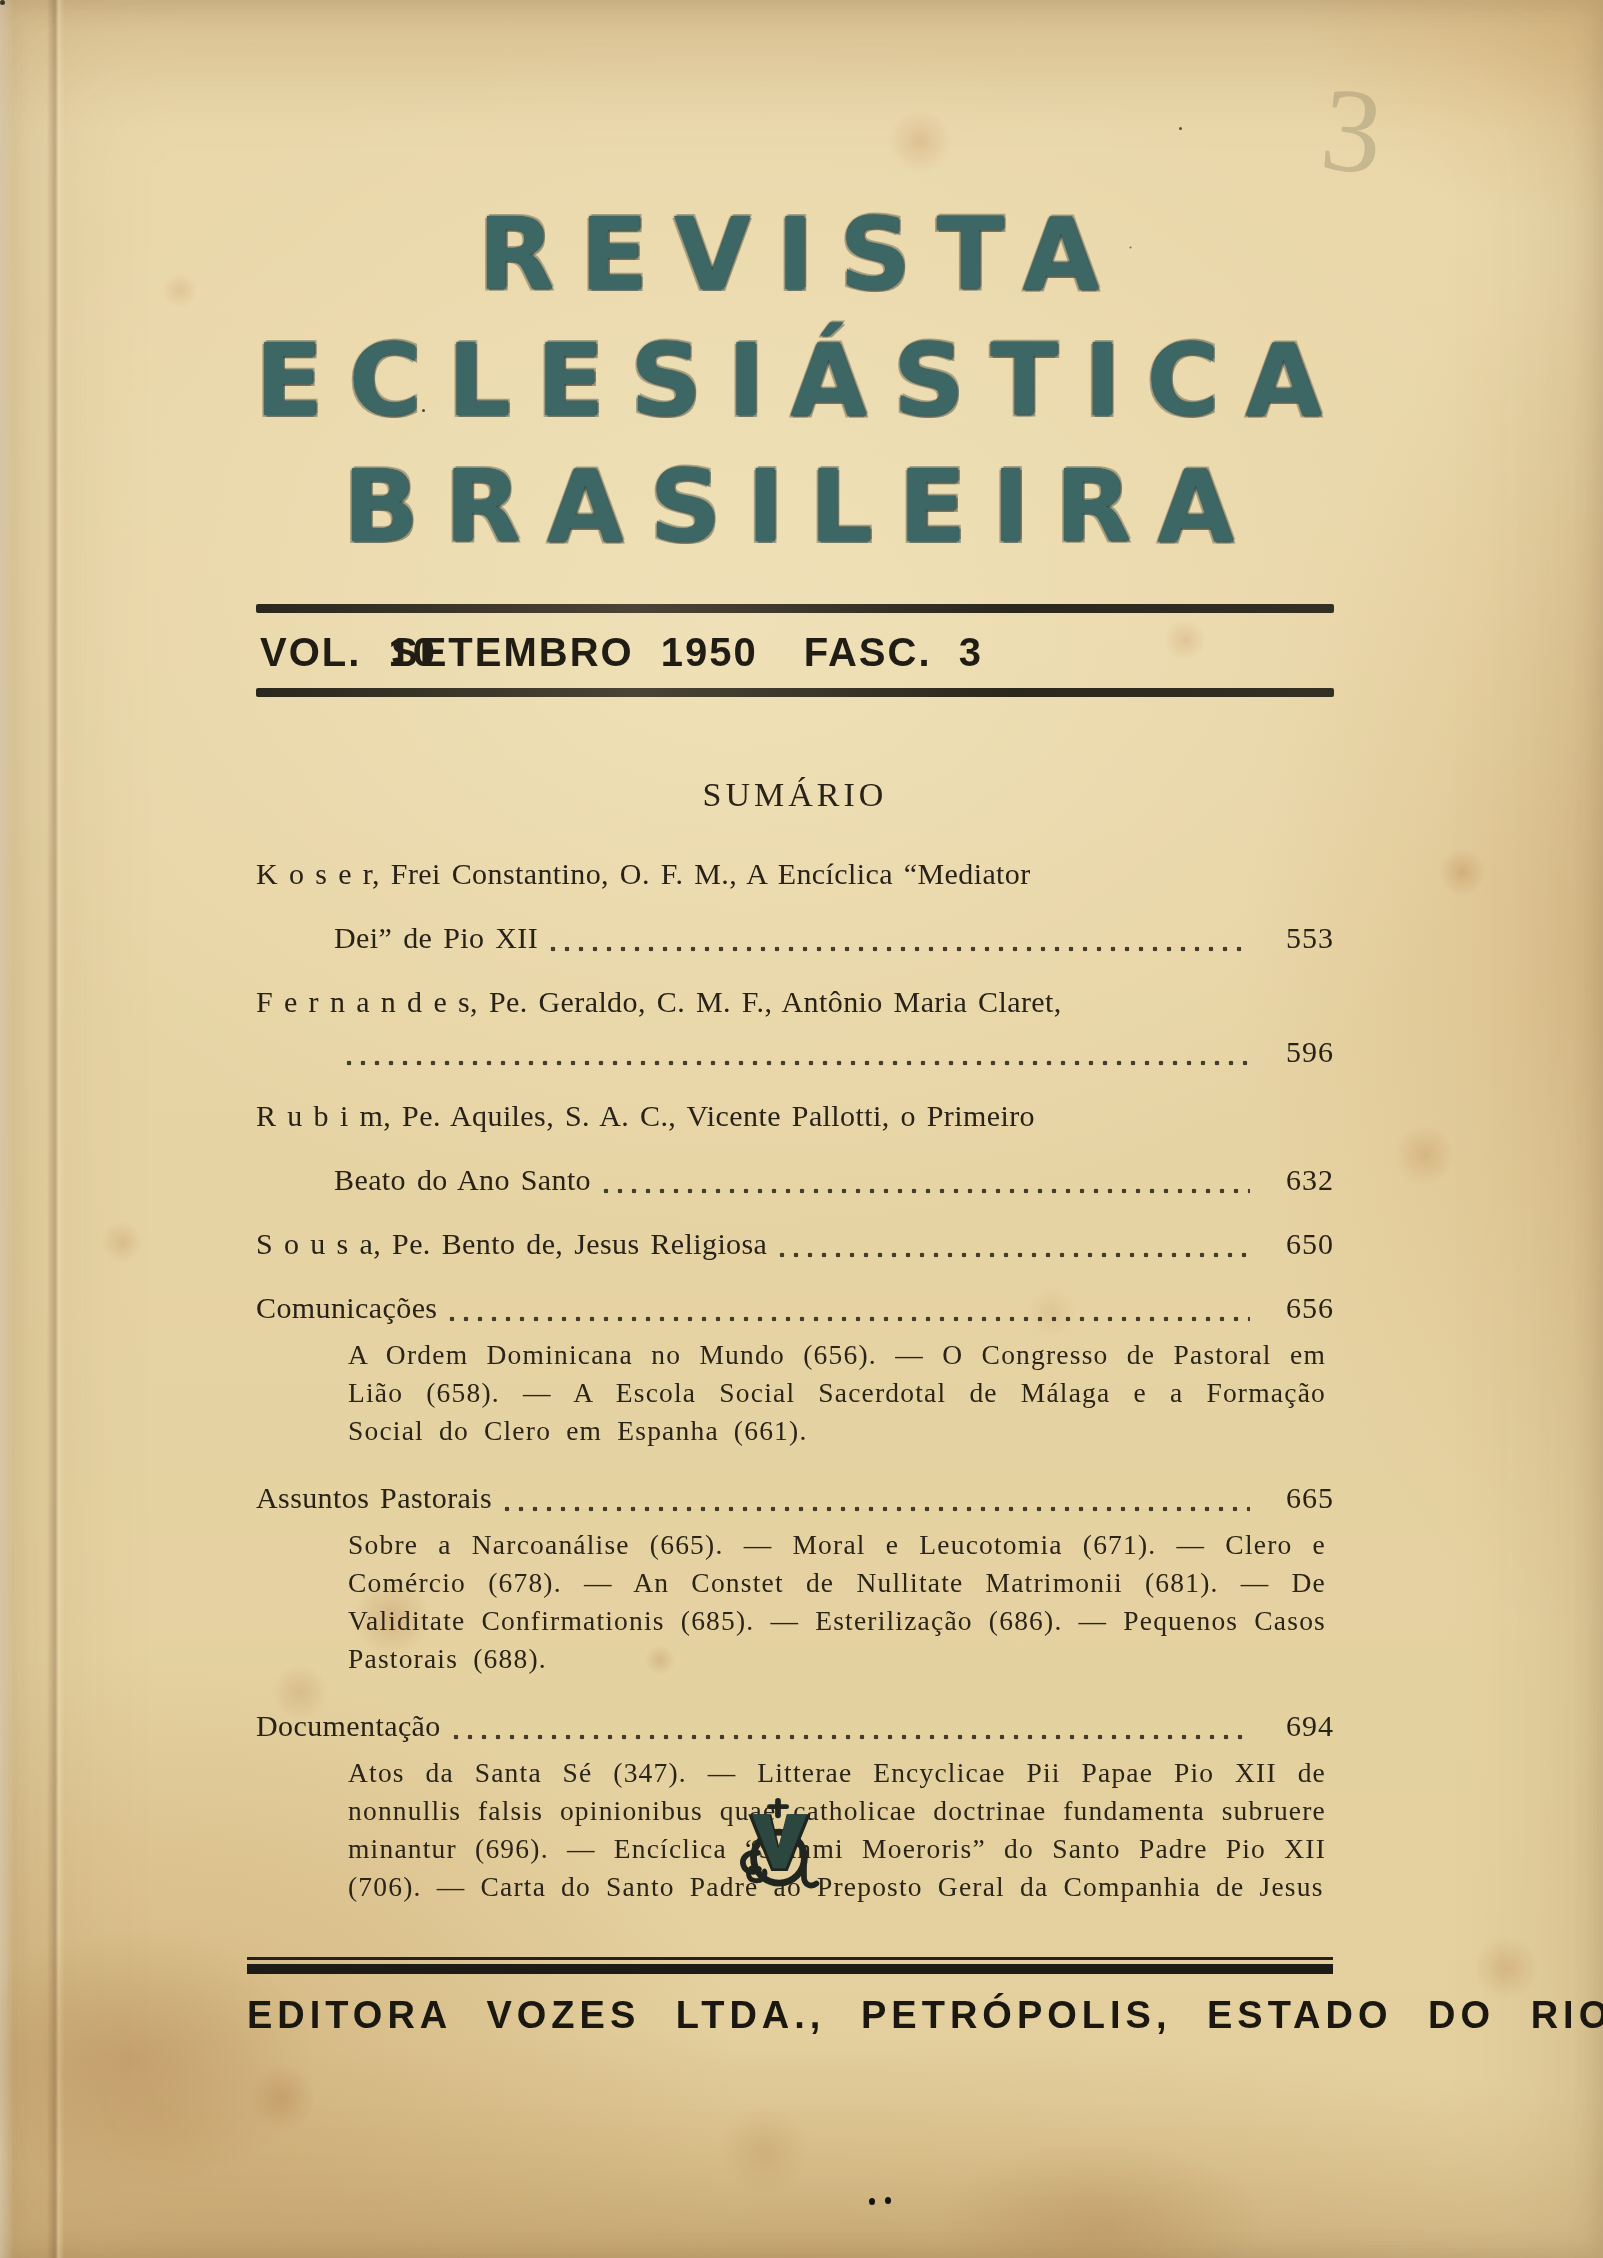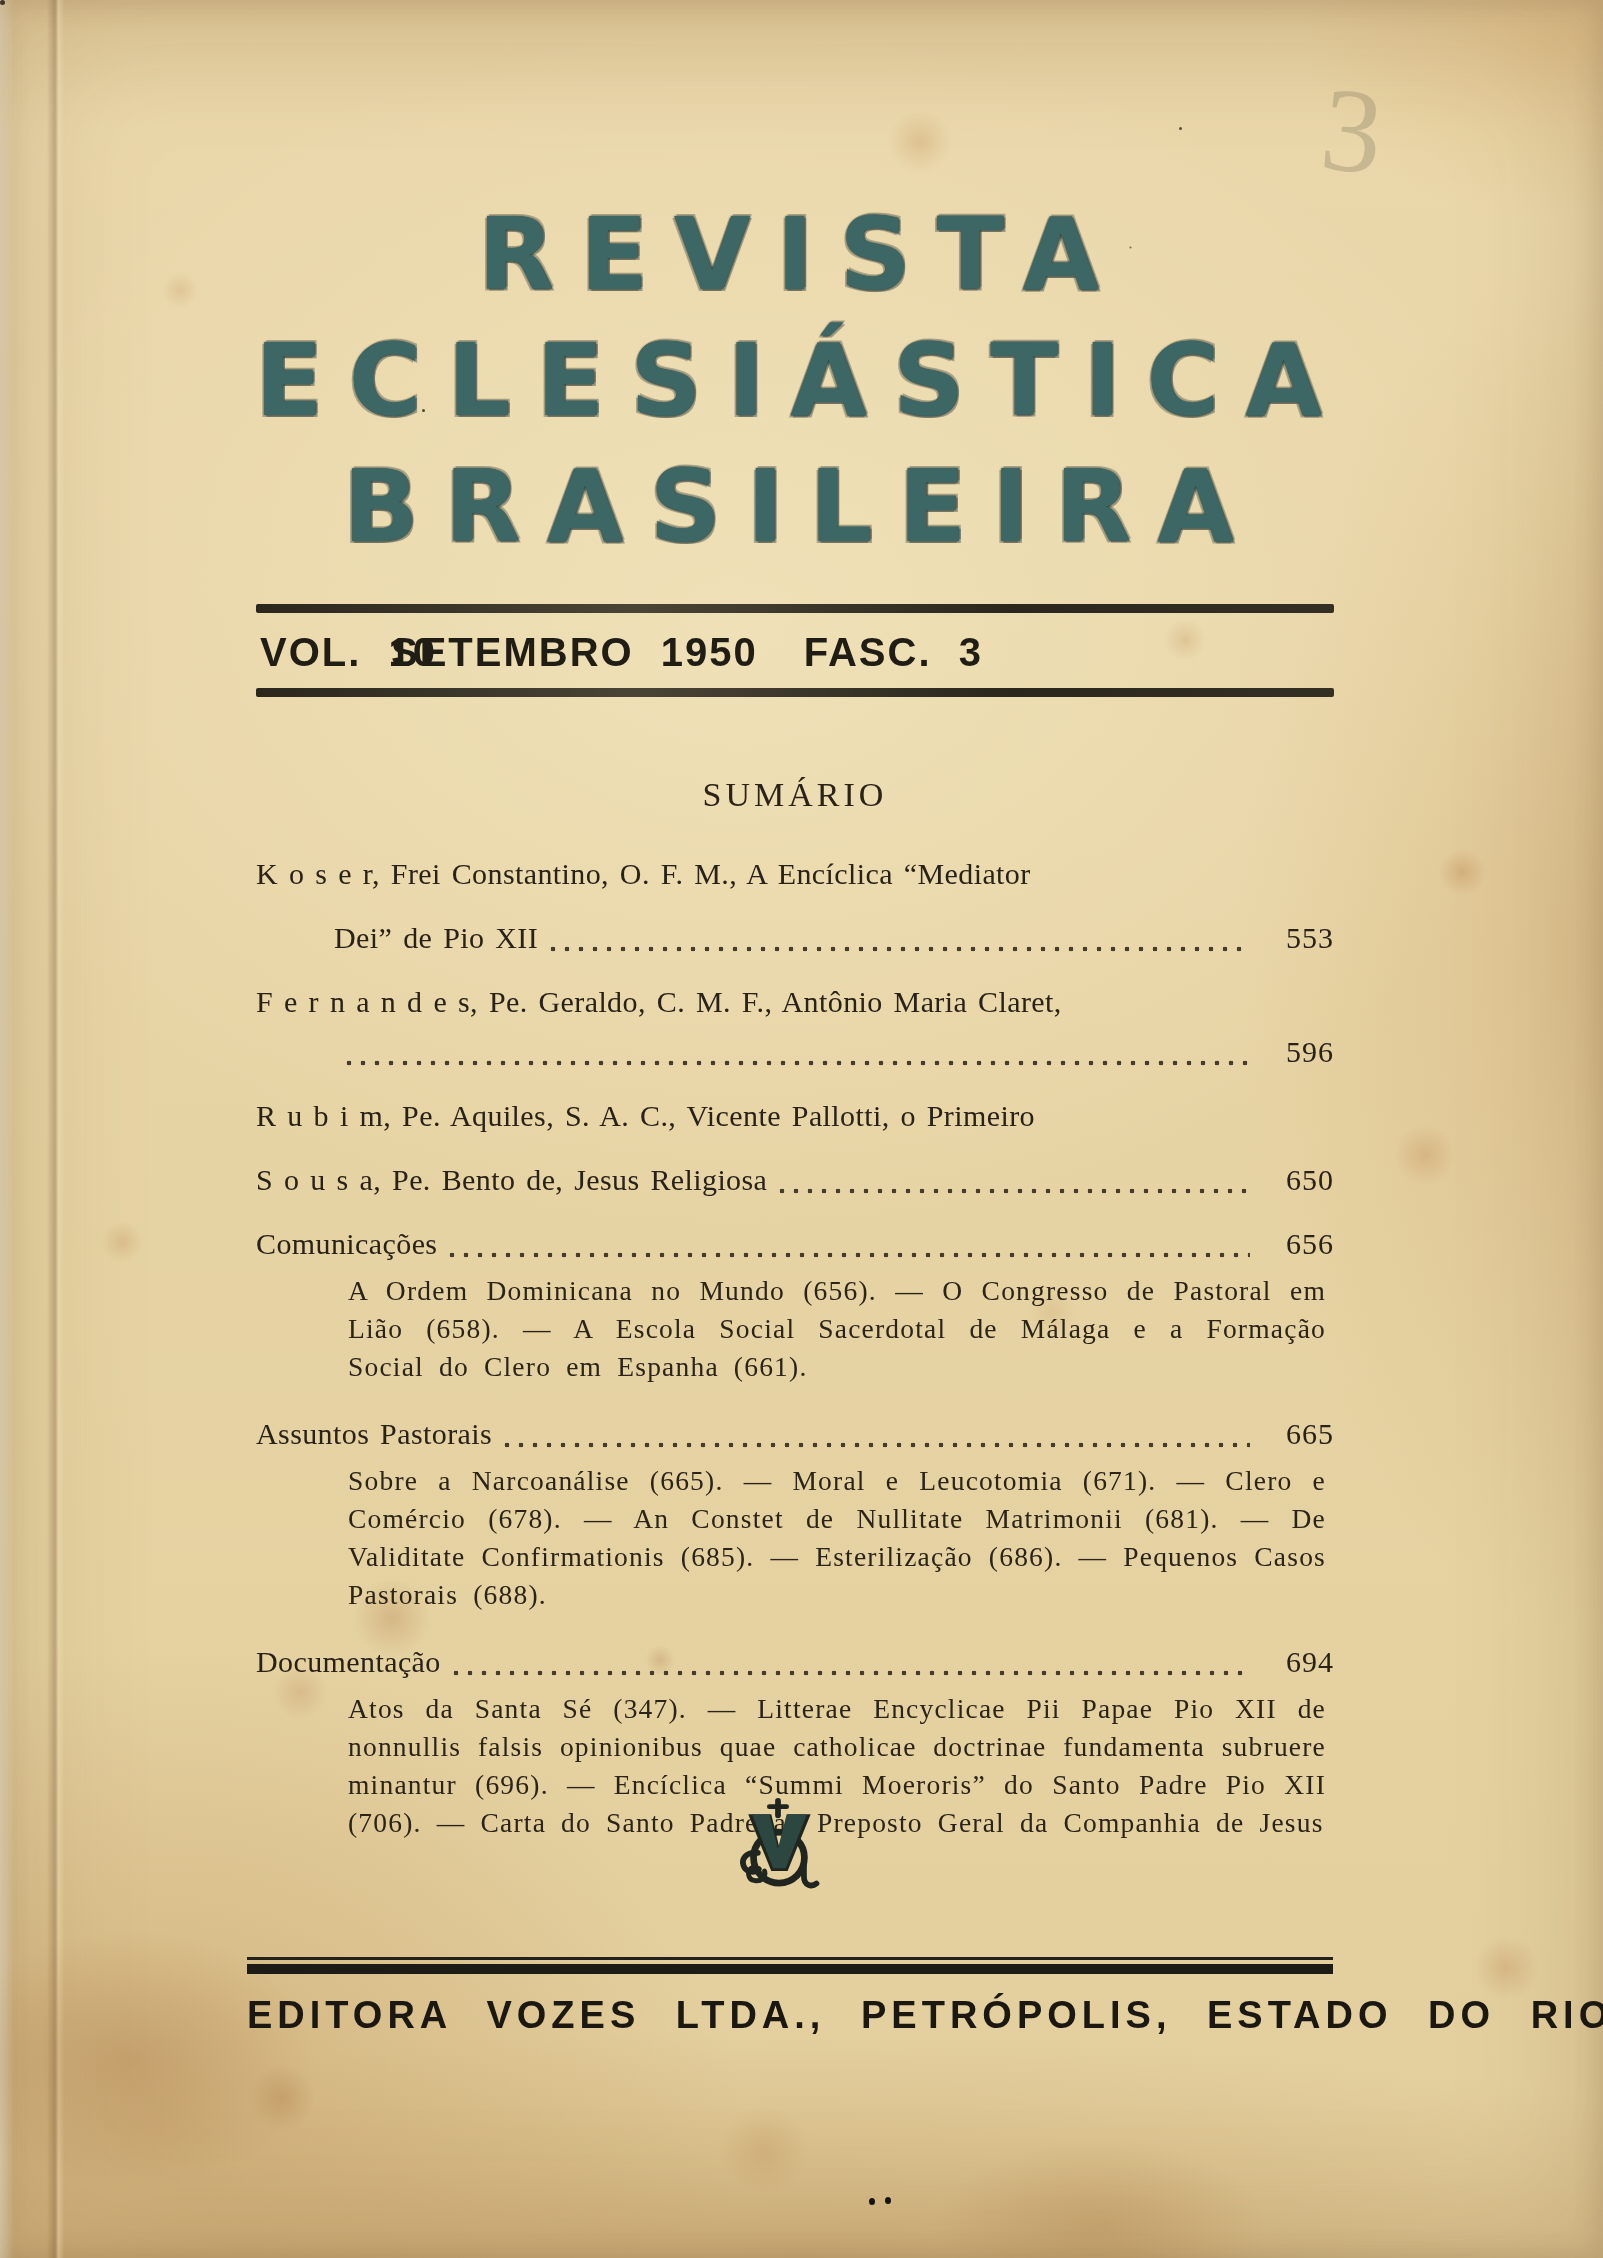--- a/index.html
+++ b/index.html
@@ -132,20 +132,25 @@
         </div>
         <div class="toc-line cont">
           <span class="leader"></span>
           <span class="page">596</span>
         </div>
       </div>
       <div>
         <div class="toc-line">
           <span class="text">R u b i m, Pe. Aquiles, S. A. C., Vicente Pallotti, o Primeiro</span>
         </div>
+        <div class="toc-line cont">
+          <span class="text">Beato do Ano Santo</span>
+          <span class="leader"></span>
+          <span class="page">632</span>
+        </div>
       </div>
       <div>
         <div class="toc-line">
           <span class="text">S o u s a, Pe. Bento de, Jesus Religiosa</span>
           <span class="leader"></span>
           <span class="page">650</span>
         </div>
       </div>
       <div>
         <div class="toc-line">

